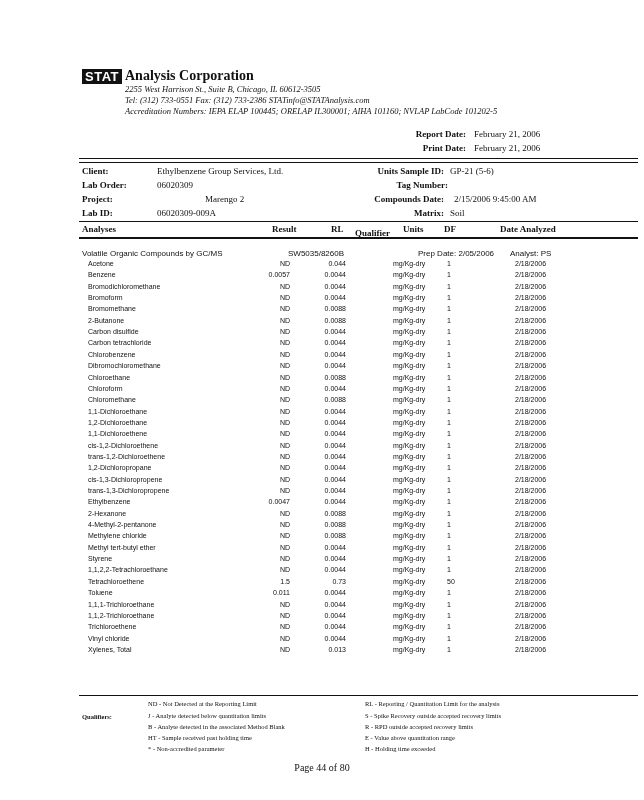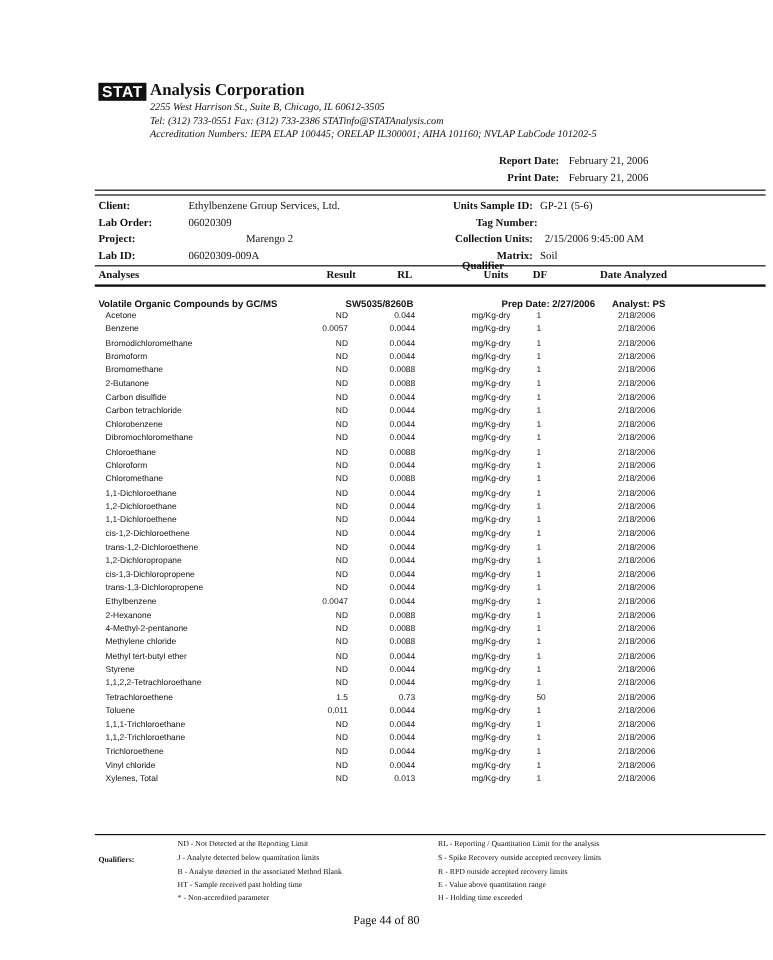--- a/index.html
+++ b/index.html
@@ -6,21 +6,21 @@
   body{width:644px;height:800px;position:relative;overflow:hidden;color:#111;font-family:"Liberation Sans",sans-serif;}
   .abs{position:absolute;}
   .logo{left:82px;top:69px;background:#111;color:#fff;font-family:"Liberation Sans",sans-serif;font-size:13px;font-weight:bold;padding:0 3px;line-height:15px;letter-spacing:0.5px;}
   .corp{left:125px;top:68px;font-family:"Liberation Serif",serif;font-size:14px;font-weight:bold;}
   .addr{left:125px;font-family:"Liberation Serif",serif;font-style:italic;font-size:8.5px;white-space:nowrap;}
   .lbl-r{text-align:right;font-family:"Liberation Serif",serif;font-size:9px;}
   .val{font-family:"Liberation Serif",serif;font-size:9px;white-space:nowrap;}
   .hline{height:0;border-top:1px solid #111;}
   .hline2{height:0;border-top:2px solid #111;}
   .colhdr{font-family:"Liberation Serif",serif;font-size:9px;font-weight:bold;}
-  .sec{font-size:8px;font-weight:bold;}
+  .sec{font-size:8px;font-weight:normal;}
   .row{position:absolute;left:0;width:644px;height:11px;font-size:7px;white-space:nowrap;}
   .row span{position:absolute;top:0;}
   .c-name{left:88px;}
   .c-res{left:240px;width:50px;text-align:right;}
   .c-rl{left:290px;width:56px;text-align:right;}
   .c-units{left:393px;}
   .c-df{left:447px;}
   .c-date{left:515px;}
   .foot{font-family:"Liberation Serif",serif;font-size:6.5px;white-space:nowrap;}
   .page{left:0;width:644px;top:762px;text-align:center;font-family:"Liberation Serif",serif;font-size:10px;}
@@ -48,39 +48,39 @@
 <div class="abs val" style="left:157px;top:180px;">06020309</div>
 <div class="abs val" style="left:82px;top:194px;font-weight:bold;">Project:</div>
 <div class="abs val" style="left:157px;top:194px;margin-left:48px;">Marengo 2</div>
 <div class="abs val" style="left:82px;top:208px;font-weight:bold;">Lab ID:</div>
 <div class="abs val" style="left:157px;top:208px;">06020309-009A</div>
 
 <div class="abs lbl-r" style="left:340px;width:104px;top:166px;font-weight:bold;">Units Sample ID:</div>
 <div class="abs val" style="left:450px;top:166px;">GP-21 (5-6)</div>
 <div class="abs lbl-r" style="left:344px;width:104px;top:180px;font-weight:bold;">Tag Number:</div>
 <div class="abs val" style="left:450px;top:180px;"></div>
-<div class="abs lbl-r" style="left:340px;width:104px;top:194px;font-weight:bold;">Collection Units:</div>
+<div class="abs lbl-r" style="left:340px;width:104px;top:194px;font-weight:bold;">Compounds Date:</div>
 <div class="abs val" style="left:454px;top:194px;">2/15/2006 9:45:00 AM</div>
 <div class="abs lbl-r" style="left:340px;width:104px;top:208px;font-weight:bold;">Matrix:</div>
 <div class="abs val" style="left:450px;top:208px;">Soil</div>
 
 <div class="abs hline" style="left:79px;width:559px;top:221px;"></div>
 
 <div class="abs colhdr" style="left:82px;top:224px;">Analyses</div>
 <div class="abs colhdr" style="left:272px;top:224px;">Result</div>
 <div class="abs colhdr" style="left:331px;top:224px;">RL</div>
-<div class="abs colhdr" style="left:355px;top:216px;margin-left:30px;">Qualifier</div>
+<div class="abs colhdr" style="left:355px;top:228px;">Qualifier</div>
 <div class="abs colhdr" style="left:403px;top:224px;">Units</div>
 <div class="abs colhdr" style="left:444px;top:224px;">DF</div>
 <div class="abs colhdr" style="left:500px;top:224px;">Date Analyzed</div>
 <div class="abs hline2" style="left:79px;width:559px;top:237px;"></div>
 
 <div class="abs sec" style="left:82px;top:249px;">Volatile Organic Compounds by GC/MS</div>
 <div class="abs sec" style="left:288px;top:249px;">SW5035/8260B</div>
-<div class="abs sec" style="left:418px;top:249px;">Prep Date: 2/27/2006</div>
+<div class="abs sec" style="left:418px;top:249px;">Prep Date: 2/05/2006</div>
 <div class="abs sec" style="left:510px;top:249px;">Analyst: PS</div>
 
 <div id="rows">
     <div class="row" style="top: 260px;">
       <span class="c-name">Acetone</span>
       <span class="c-res">ND</span>
       <span class="c-rl">0.044</span>
       <span class="c-units">mg/Kg-dry</span>
       <span class="c-df">1</span>
       <span class="c-date">2/18/2006</span>

